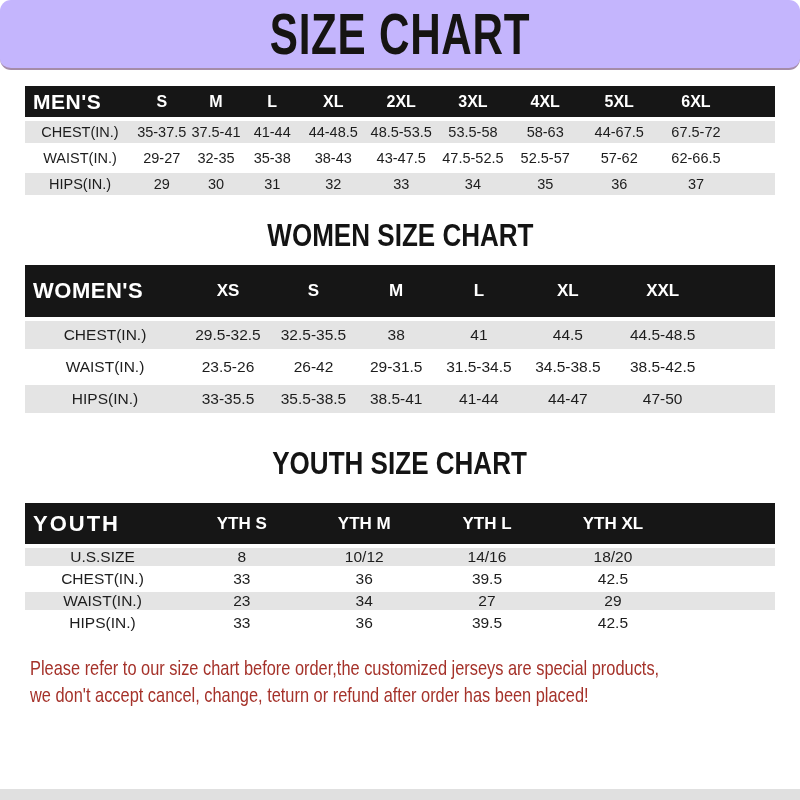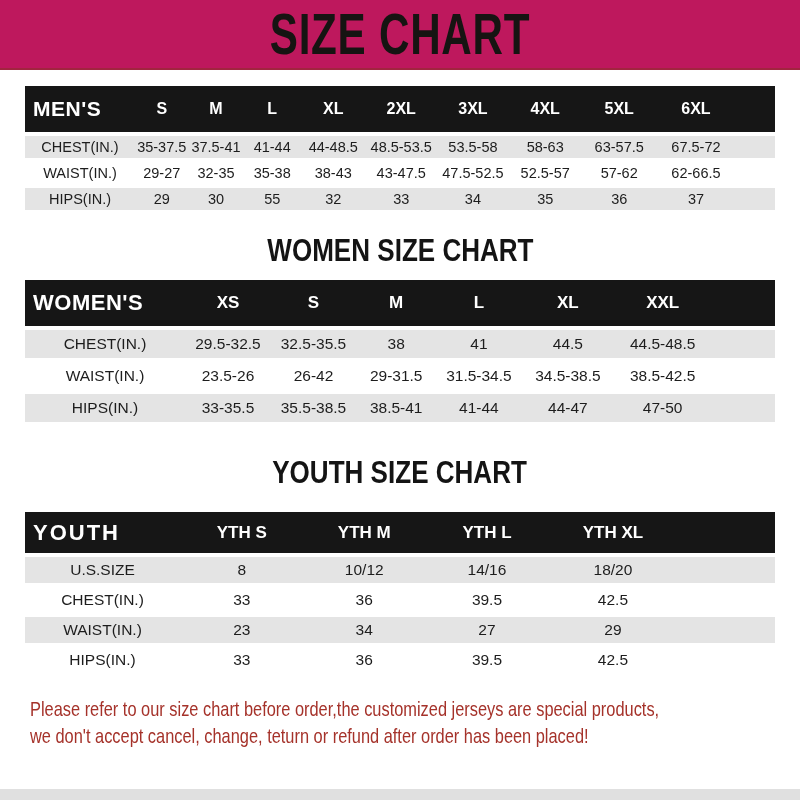--- a/index.html
+++ b/index.html
@@ -51,49 +51,49 @@
   }
   .size-table th.label-th {
     text-align: left; padding-left: 8px; white-space: nowrap;
   }
   .size-table td {
     text-align: center; color: #1d1d1d; padding: 0; white-space: nowrap;
   }
   .size-table tbody tr:nth-child(odd) td { background: #E4E4E4; }
   .size-table tbody tr:nth-child(even) td { background: #ffffff; }
 
-  .t-men th { height: 46px; font-size: 16px; }
+  .t-men th { height: 31px; font-size: 16px; }
   .t-men th.label-th { font-size: 21px; letter-spacing: 0.5px; }
   .t-men td { height: 22px; font-size: 14.5px; }
 
-  .t-women th { height: 46px; font-size: 17px; }
+  .t-women th { height: 52px; font-size: 17px; }
   .t-women th.label-th { font-size: 22px; letter-spacing: 0.5px; }
   .t-women td { height: 28px; font-size: 15.5px; }
 
   .t-youth th { height: 41px; font-size: 17px; }
   .t-youth th.label-th { font-size: 22px; letter-spacing: 2px; }
-  .t-youth td { height: 26px; font-size: 15.5px; }
+  .t-youth td { height: 18px; font-size: 15.5px; }
 
   
   .footer-note { margin: 18px 0 0 30px; }
   .footer-note p {
     margin: 0; font-size: 21px; line-height: 27px; font-weight: 400;
     transform: scaleX(0.78); transform-origin: left center;
     white-space: nowrap;
   }
 
   .bottom-strip {
     position: absolute; left: 0; bottom: 0;
     width: 800px; height: 11px; background: #E0E0E0;
   }
 </style>
 </head>
 <body>
 
-<header class="banner" style="background-color: #be185d;">
+<header class="banner" style="background-color: #c4b5fd; border-radius: 11px;">
   <div class="banner-title">SIZE CHART</div>
 </header>
 
 <main>
 
   <table class="size-table t-men">
       <colgroup>
         <col style="width: 14.67%;">
         <col style="width: 7.13%;">
         <col style="width: 7.33%;">
@@ -124,42 +124,42 @@
       <tbody>
         <tr>
           <td>CHEST(IN.)</td>
           <td>35-37.5</td>
           <td>37.5-41</td>
           <td>41-44</td>
           <td>44-48.5</td>
           <td>48.5-53.5</td>
           <td>53.5-58</td>
           <td>58-63</td>
-          <td>63-57.5</td>
+          <td>44-67.5</td>
           <td>67.5-72</td>
           <td></td>
         </tr>
         <tr>
           <td>WAIST(IN.)</td>
           <td>29-27</td>
           <td>32-35</td>
           <td>35-38</td>
           <td>38-43</td>
           <td>43-47.5</td>
           <td>47.5-52.5</td>
           <td>52.5-57</td>
           <td>57-62</td>
           <td>62-66.5</td>
           <td></td>
         </tr>
         <tr>
           <td>HIPS(IN.)</td>
           <td>29</td>
           <td>30</td>
-          <td>55</td>
+          <td>31</td>
           <td>32</td>
           <td>33</td>
           <td>34</td>
           <td>35</td>
           <td>36</td>
           <td>37</td>
           <td></td>
         </tr>
       </tbody>
     </table>

